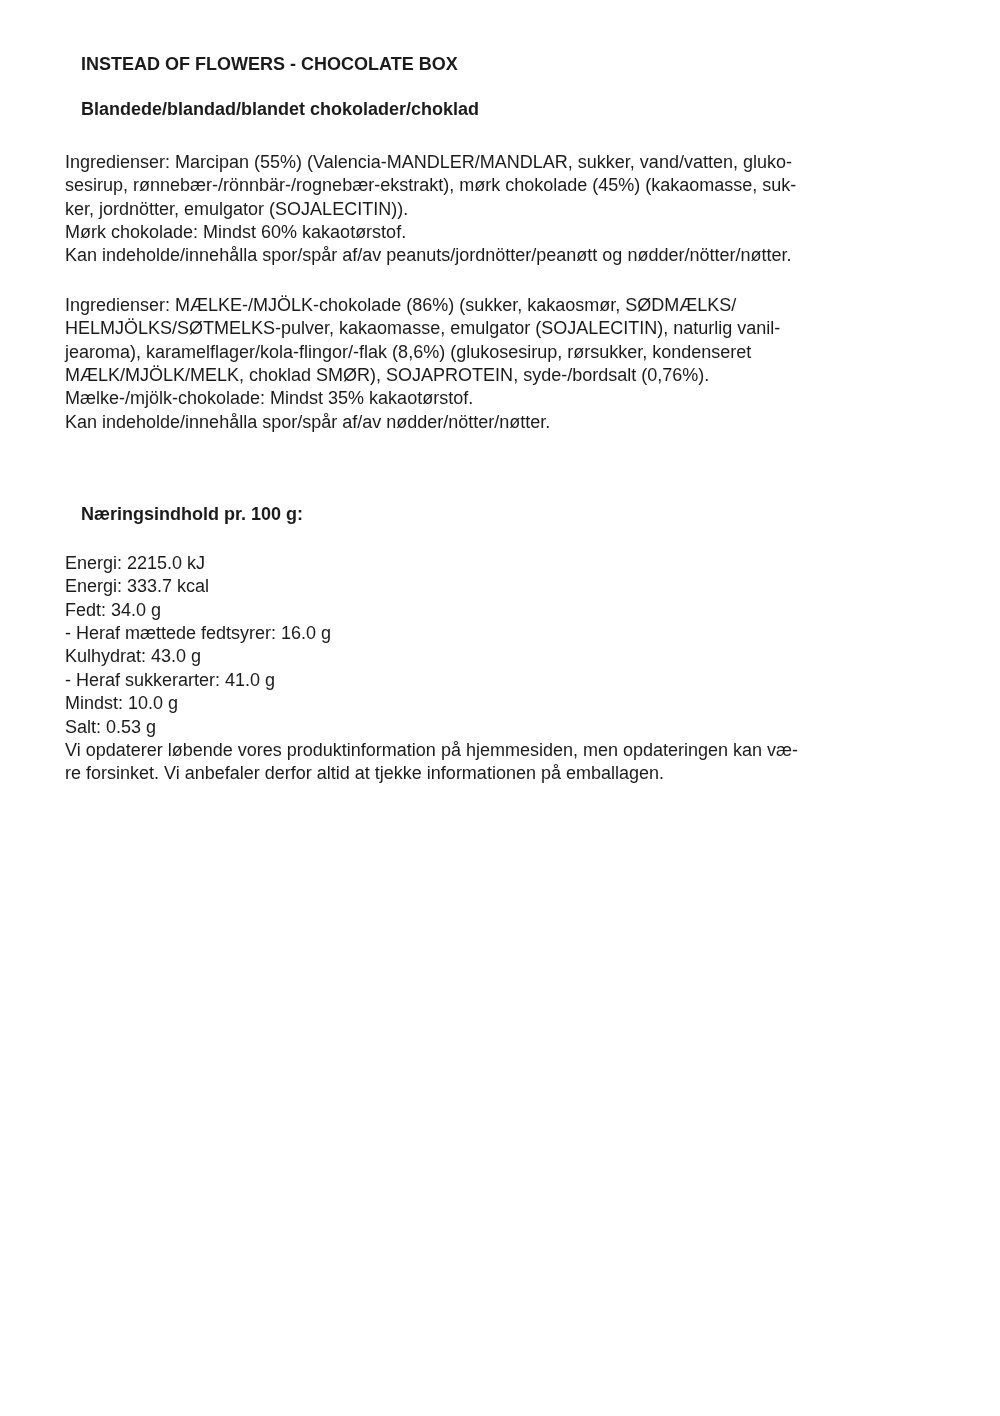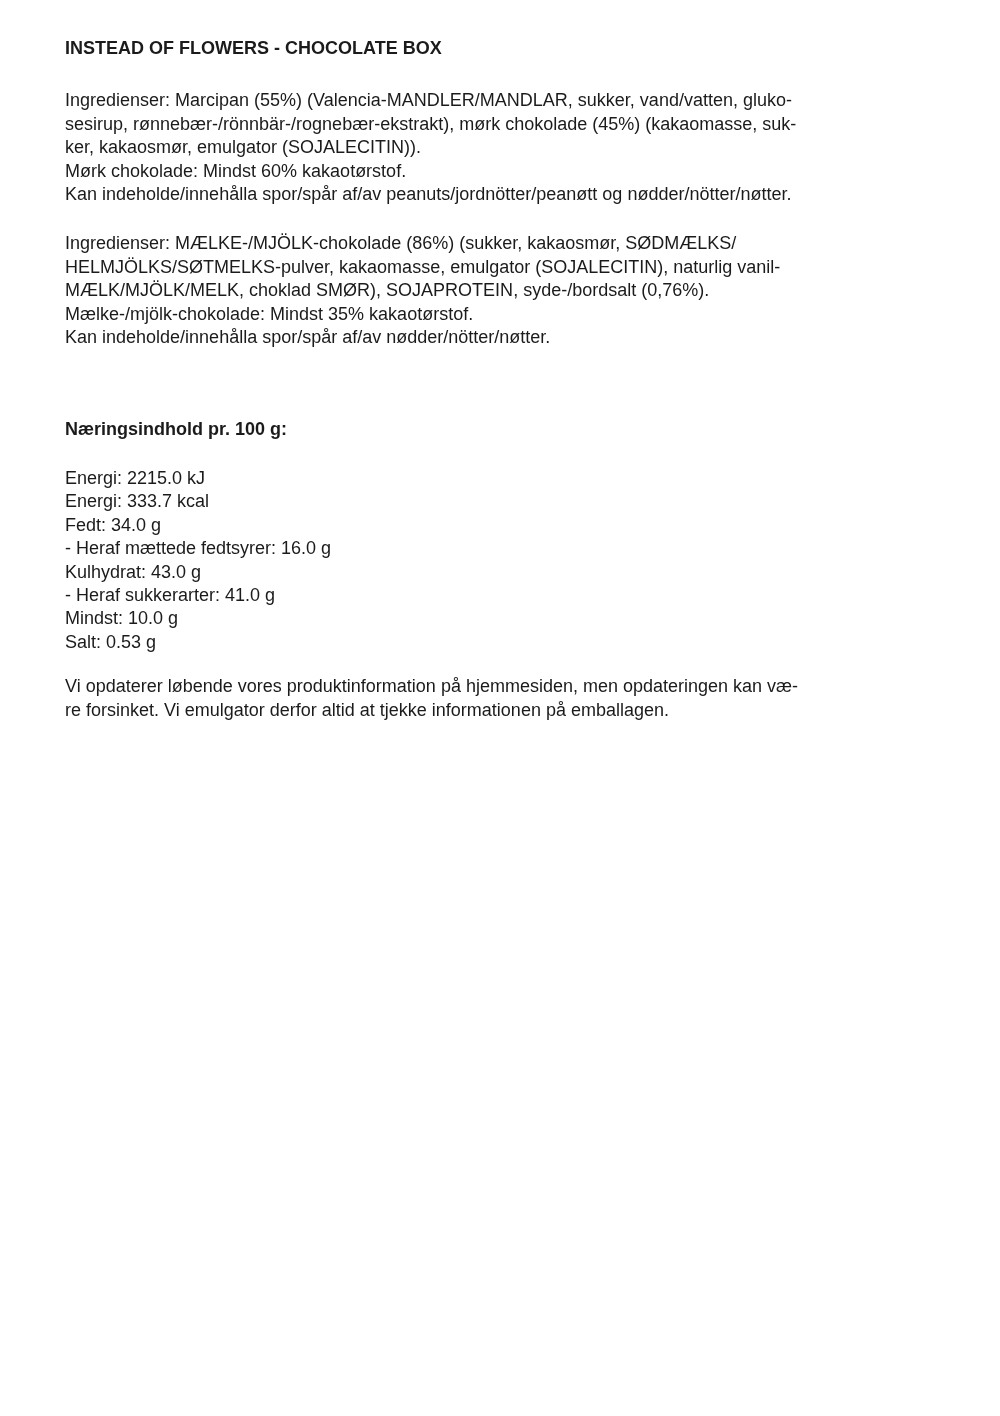--- a/index.html
+++ b/index.html
@@ -19,56 +19,58 @@
     width: 1000px;
     min-height: 1416px;
     padding: 37px 40px 40px 65px;
     font-size: 18px;
     line-height: 23.4px;
   }
   h1, h2, h3 {
     font-size: 18px;
     line-height: 23.4px;
     font-weight: bold;
-    margin: 0;
+    margin: 16px;
   }
   .line {
     white-space: nowrap;
   }
   .b {
     font-weight: normal;
   }
   .heading-list { margin-top: 24px; }
   .heading-assortment { margin-top: 22px; }
   .products { margin-top: 29px; }
   .product + .product { margin-top: 26px; }
   .heading-nutrition { margin-top: 69px; }
   .nutrition-list { margin-top: 25px; }
-  .disclaimer { margin-top: 21px; }
+  .disclaimer { }
 </style>
 </head>
 <body style="color: rgb(27, 27, 27); background: rgb(255, 255, 255);">
 
 <div class="page">
 
   <h1>INSTEAD OF FLOWERS - CHOCOLATE BOX</h1>
 
 
+  <h2 class="heading-assortment">Blandede/blandad/blandet chokolader/choklad</h2>
 
   <div class="products">
       <section class="product">
         <div class="line"><span>Ingredienser: Marcipan (55%) (Valencia-</span><span class="b">MANDLER/MANDLAR</span><span>, sukker, vand/vatten, gluko-</span></div>
         <div class="line"><span>sesirup, rønnebær-/rönnbär-/rognebær-ekstrakt), mørk chokolade (45%) (kakaomasse, suk-</span></div>
-        <div class="line"><span>ker, kakaosmør, emulgator (</span><span class="b">SOJALECITIN</span><span>)).</span></div>
+        <div class="line"><span>ker, jordnötter, emulgator (</span><span class="b">SOJALECITIN</span><span>)).</span></div>
         <div class="line"><span>Mørk chokolade: Mindst 60% kakaotørstof.</span></div>
         <div class="line"><span>Kan indeholde/innehålla spor/spår af/av peanuts/jordnötter/peanøtt og nødder/nötter/nøtter.</span></div>
       </section>
       <section class="product">
         <div class="line"><span>Ingredienser: </span><span class="b">MÆLKE-/MJÖLK</span><span>-chokolade (86%) (sukker, kakaosmør, </span><span class="b">SØDMÆLKS/</span></div>
         <div class="line"><span class="b">HELMJÖLKS/SØTMELKS</span><span>-pulver, kakaomasse, emulgator (</span><span class="b">SOJALECITIN</span><span>), naturlig vanil-</span></div>
+        <div class="line"><span>jearoma), karamelflager/kola-flingor/-flak (8,6%) (glukosesirup, rørsukker, kondenseret</span></div>
         <div class="line"><span class="b">MÆLK/MJÖLK/MELK</span><span>, choklad </span><span class="b">SMØR</span><span>), </span><span class="b">SOJAPROTEIN</span><span>, syde-/bordsalt (0,76%).</span></div>
         <div class="line"><span>Mælke-/mjölk-chokolade: Mindst 35% kakaotørstof.</span></div>
         <div class="line"><span>Kan indeholde/innehålla spor/spår af/av nødder/nötter/nøtter.</span></div>
       </section>
     </div>
 
   <h2 class="heading-nutrition">Næringsindhold pr. 100 g:</h2>
 
   <div class="nutrition-list">
       <div class="line">Energi: 2215.0 kJ</div>
@@ -76,16 +78,16 @@
       <div class="line">Fedt: 34.0 g</div>
       <div class="line">- Heraf mættede fedtsyrer: 16.0 g</div>
       <div class="line">Kulhydrat: 43.0 g</div>
       <div class="line">- Heraf sukkerarter: 41.0 g</div>
       <div class="line">Mindst: 10.0 g</div>
       <div class="line">Salt: 0.53 g</div>
     </div>
 
   <div class="disclaimer">
       <div class="line">Vi opdaterer løbende vores produktinformation på hjemmesiden, men opdateringen kan væ-</div>
-      <div class="line">re forsinket. Vi emulgator derfor altid at tjekke informationen på emballagen.</div>
+      <div class="line">re forsinket. Vi anbefaler derfor altid at tjekke informationen på emballagen.</div>
     </div>
 
 </div>
 
 </body></html>

